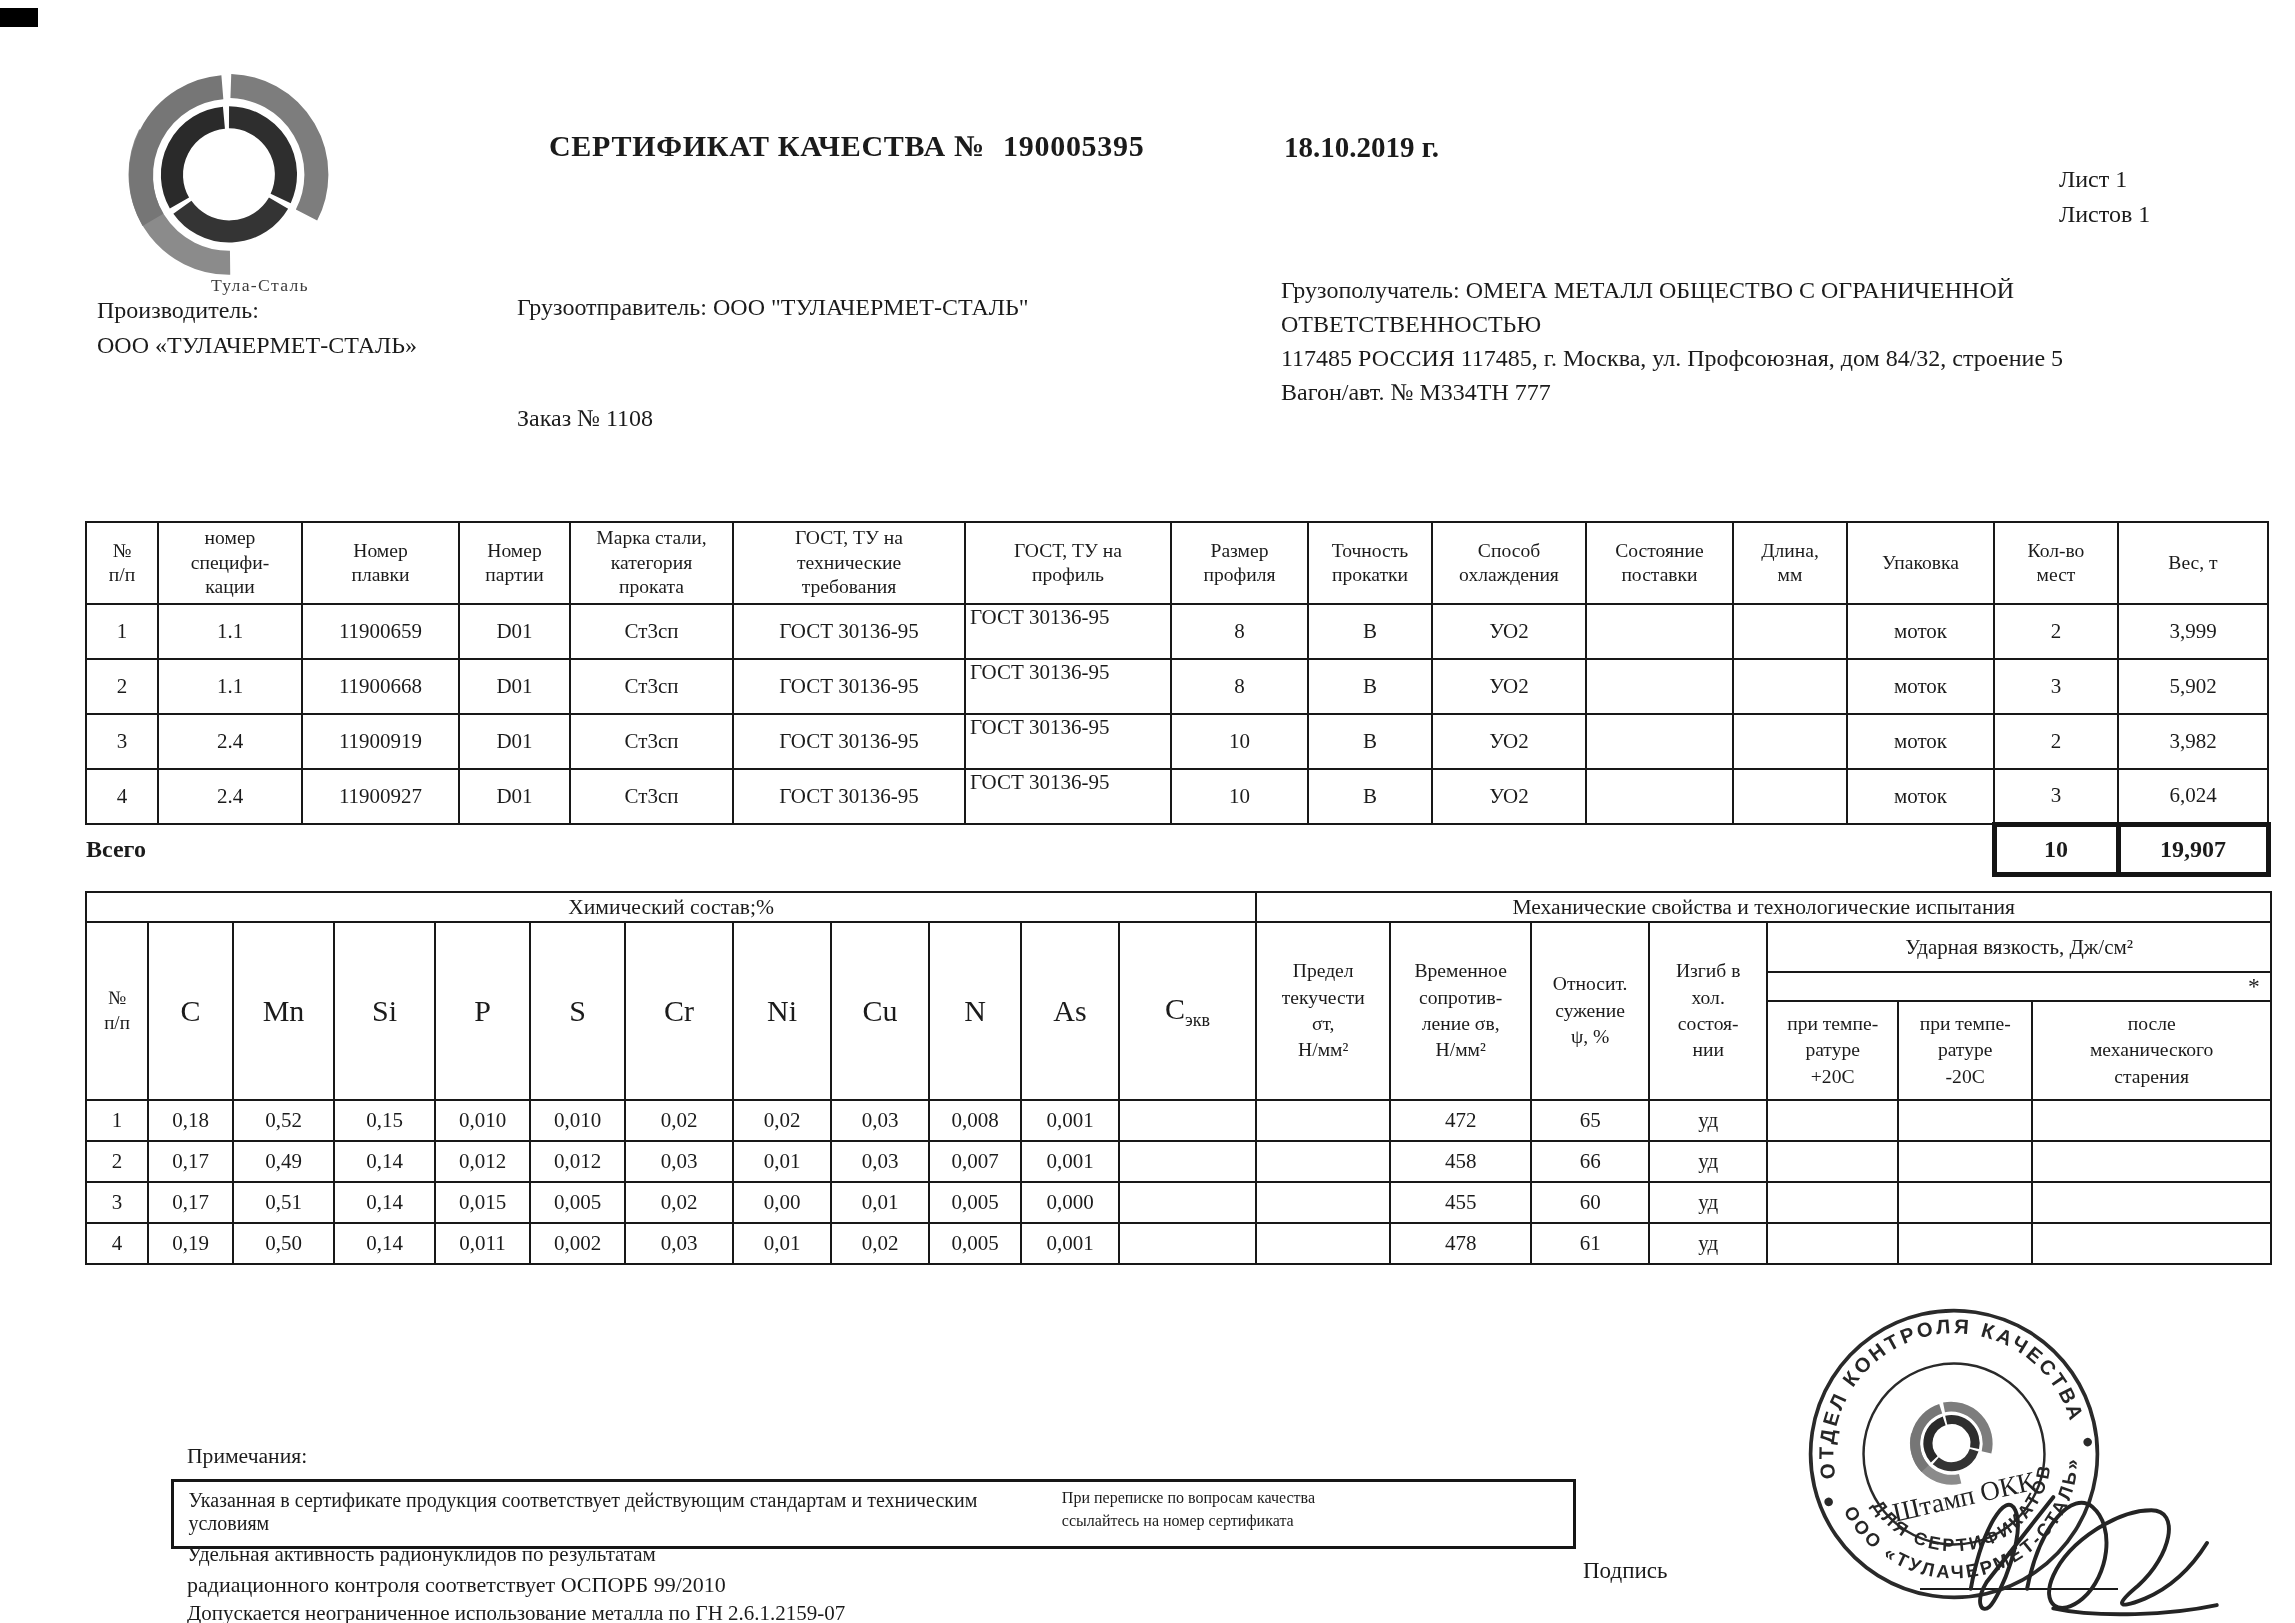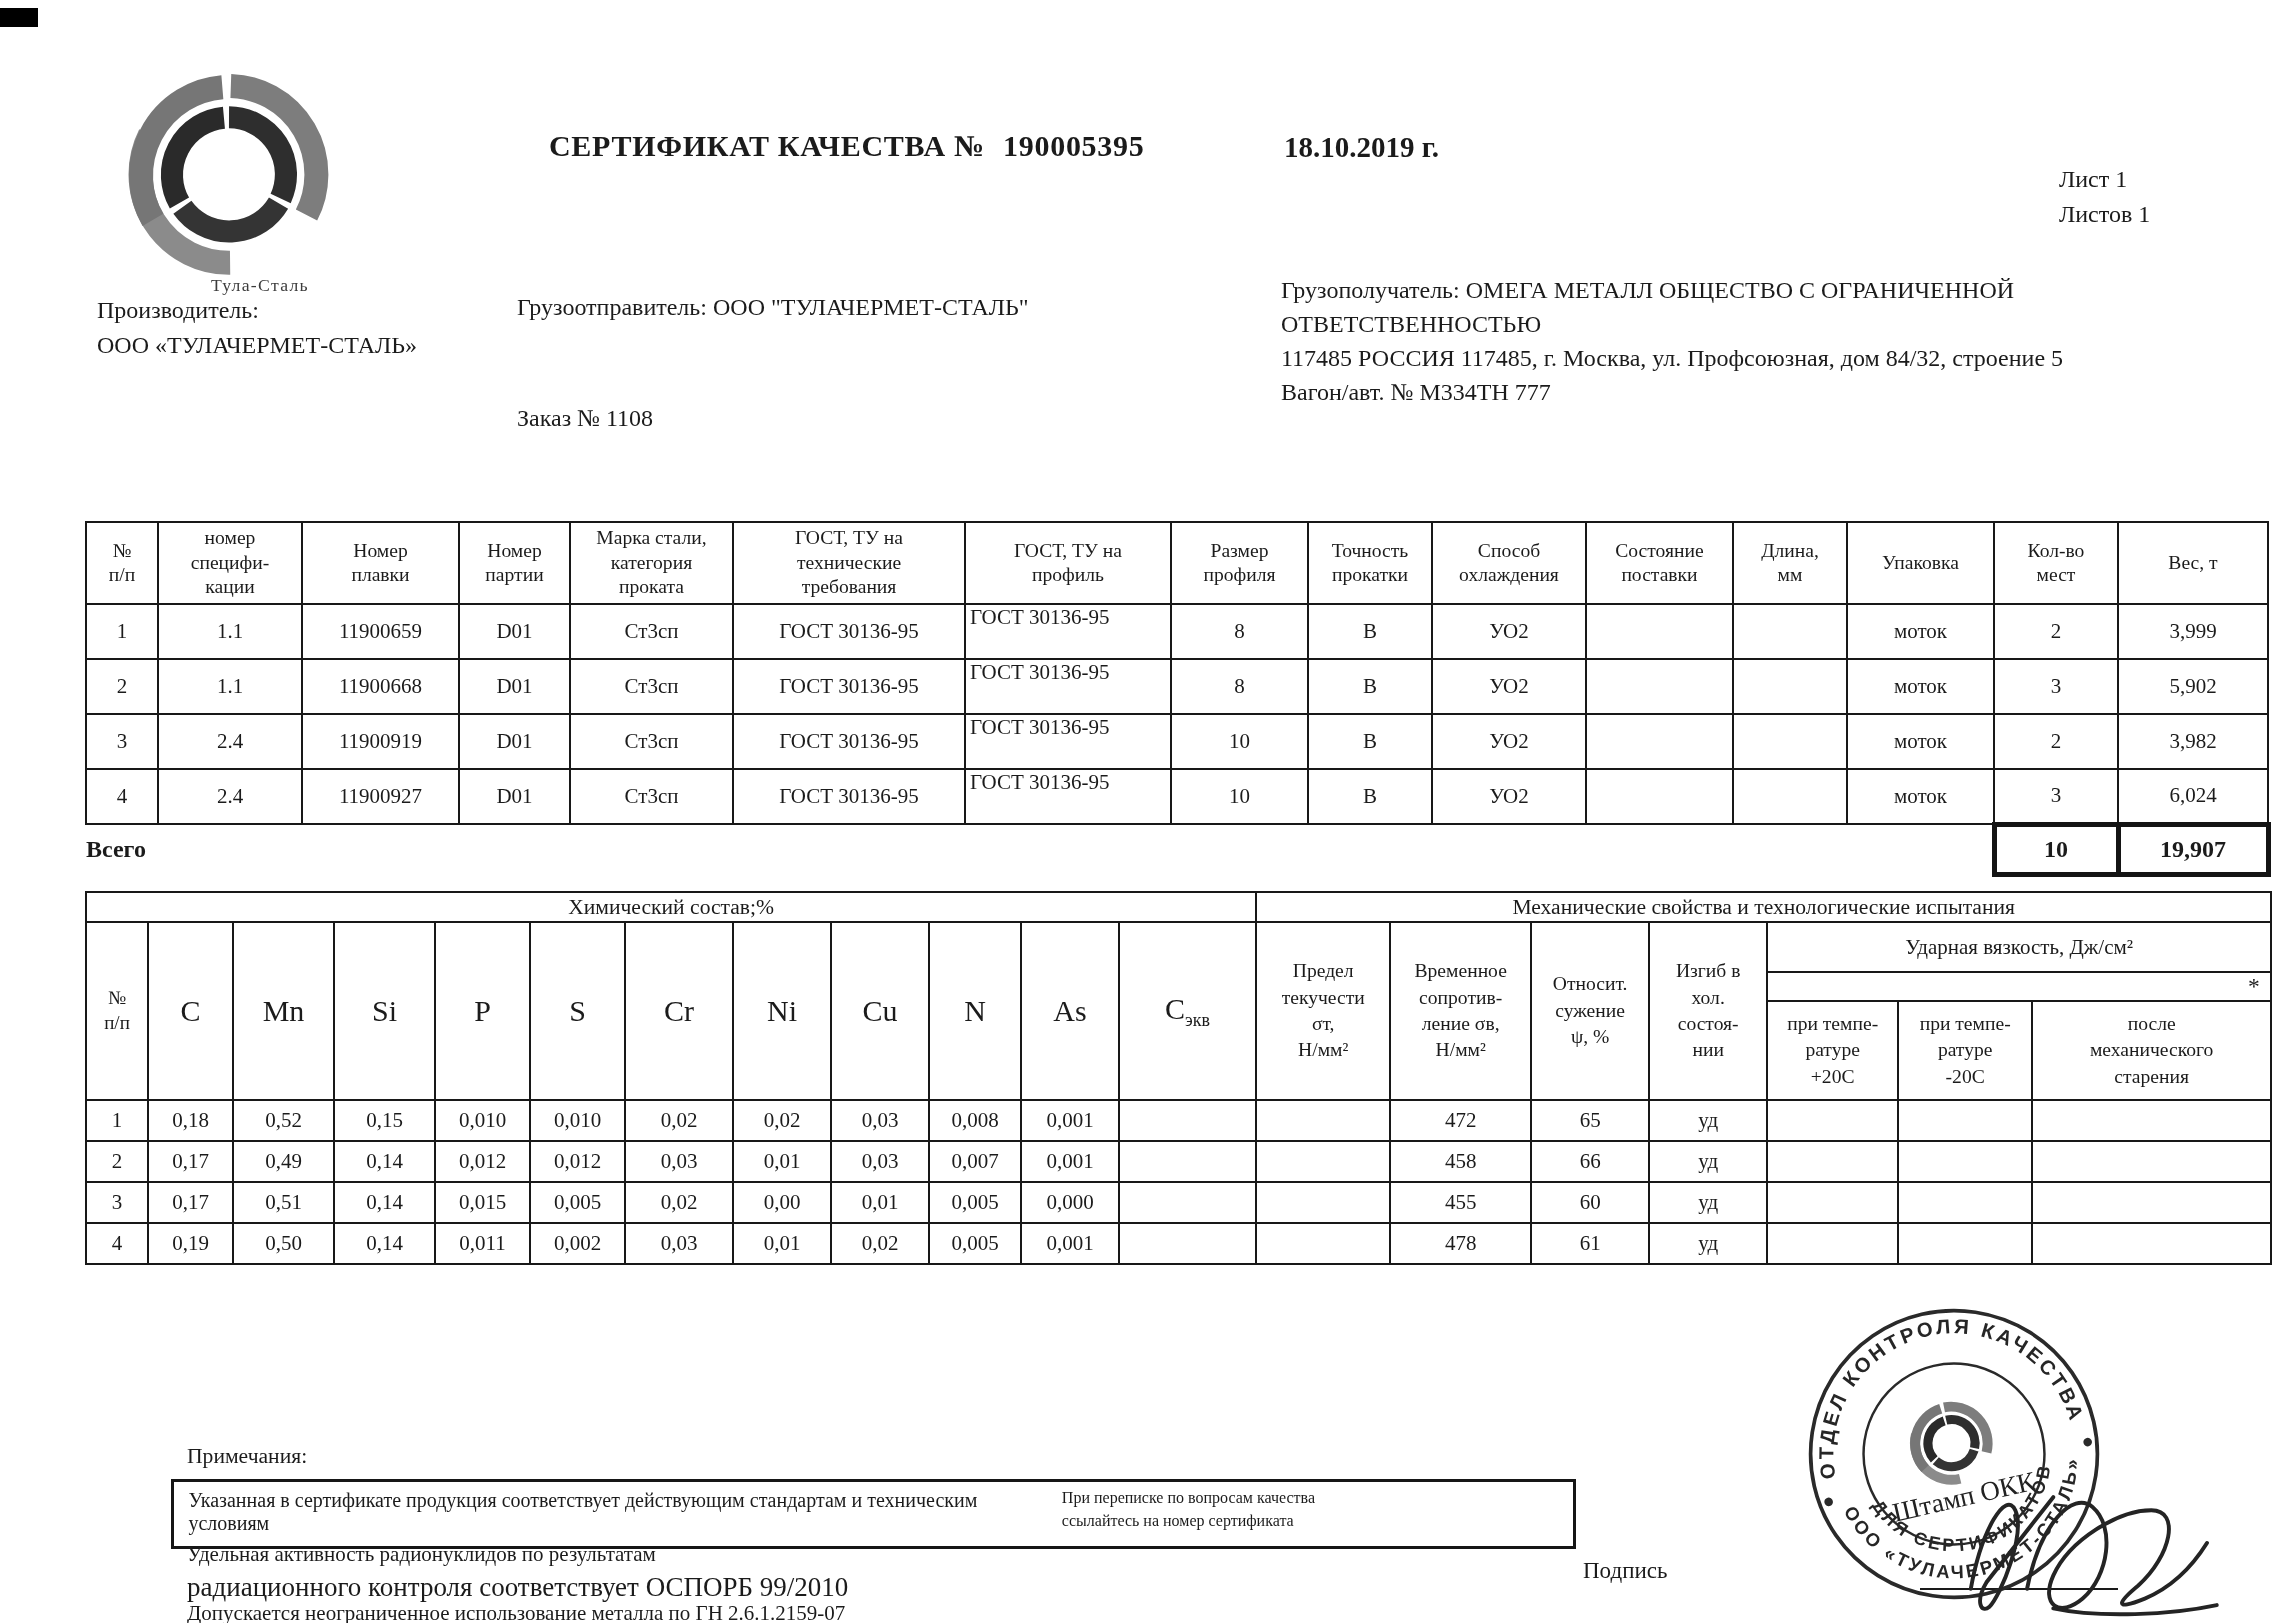--- a/index.html
+++ b/index.html
@@ -49,21 +49,21 @@
   .table2 tbody.rows td { height:41px; }
   sub { font-size:60%; }
 
   
   .notes-label { left:187px; top:1444px; font-size:21.6px; }
   .notes-box { left:171px; top:1479px; width:1405px; height:70px; border:3.3px solid #161616;
                display:flex; align-items:flex-start; }
   .notes-box .left  { width:63%; padding:6.5px 3.9px 0 14.4px; font-size:20px; }
   .notes-box .right { width:37%; padding:3.9px 3.9px 0 6.5px; font-size:16px; line-height:1.45; }
   .note-line1 { left:187px; top:1542px; font-size:21px; }
-  .note-line2 { left:187px; top:1572px; font-size:27px; }
+  .note-line2 { left:187px; top:1572px; font-size:22px; }
   .note-line3 { left:187px; top:1601px; font-size:21px; }
   .signature-label { left:1583px; top:1558px; font-size:23px; }
   .signature-line { left:1920px; top:1588px; width:198px; border-top:2.6px solid #1a1a1a; }
 
   .stamp-wrap { left:1784px; top:1294px; width:340px; height:320px; transform:rotate(-13deg); }
   .stamp-text { font-family:"Liberation Sans","DejaVu Sans",sans-serif; font-weight:bold;
                 fill:#262626; letter-spacing:5px; }
   .stamp-center { font-family:"Liberation Serif","DejaVu Serif",serif; fill:#222; }
   .sig-svg { left:1955px; top:1471px; width:275px; height:157px; }
 </style>

